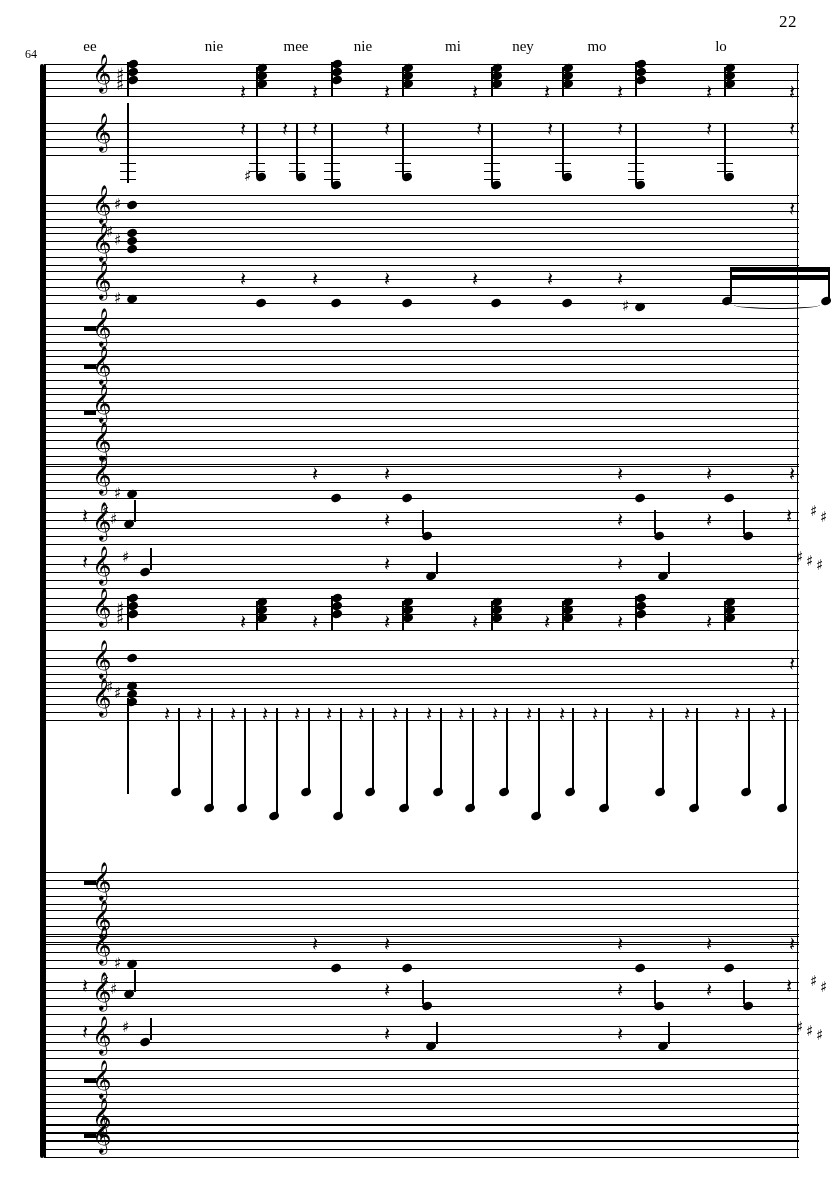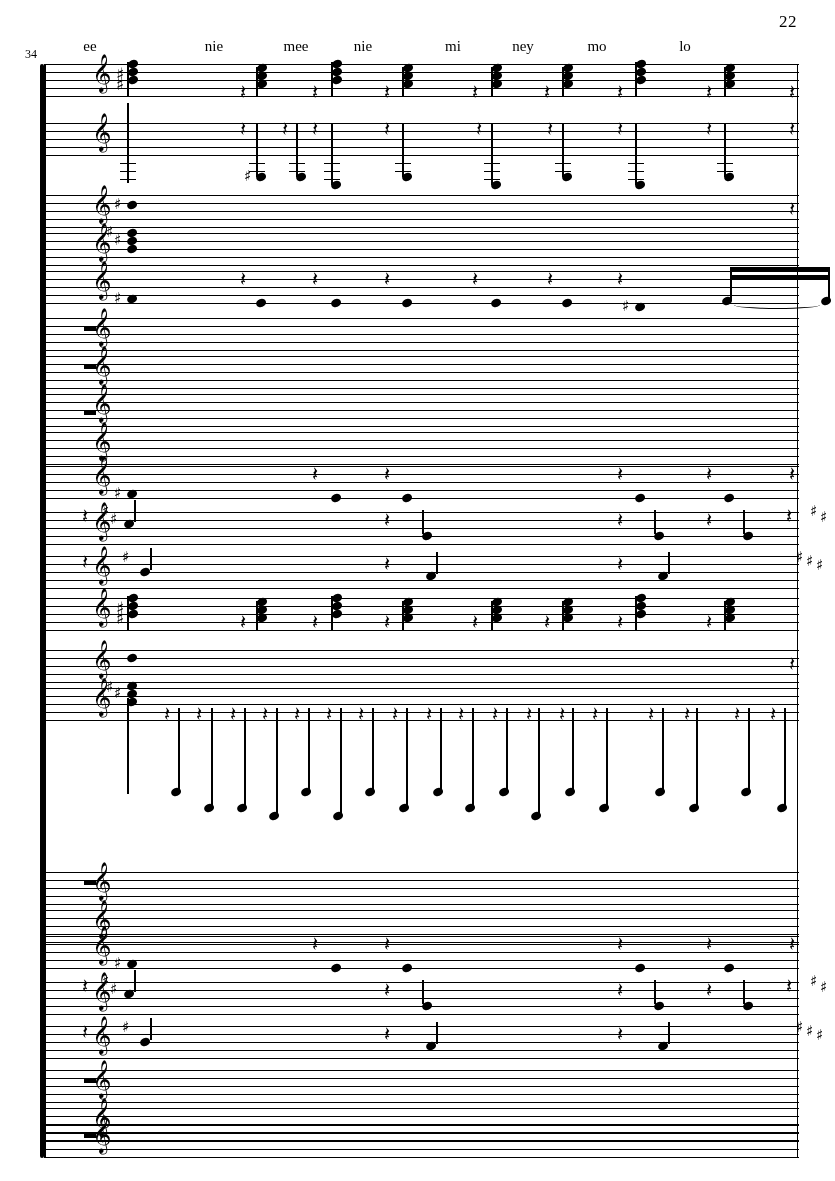--- a/index.html
+++ b/index.html
@@ -146,30 +146,30 @@
     font-size: 15px;
     line-height: 15px;
   }
 </style>
 </head>
 <body>
 
 <div id="page">
 
   <div class="page-number">22</div>
-  <div class="measure-number">34</div>
+  <div class="measure-number">64</div>
 
   <div class="lyric" style="left:90px">ee</div>
   <div class="lyric" style="left:214px">nie</div>
   <div class="lyric" style="left:296px">mee</div>
   <div class="lyric" style="left:363px">nie</div>
   <div class="lyric" style="left:453px">mi</div>
   <div class="lyric" style="left:523px">ney</div>
   <div class="lyric" style="left:597px">mo</div>
-  <div class="lyric" style="left:685px">lo</div>
+  <div class="lyric" style="left:721px">lo</div>
 
   <div class="brace" style="top:64px;  height:1094px;"></div>
   <div class="barline-left" style="top:64px; height:1094px;"></div>
 
   <div class="staff" style="top:64px">
     <div class="line"></div>
       <div class="line"></div>
       <div class="line"></div>
       <div class="line"></div>
       <div class="line"></div>

